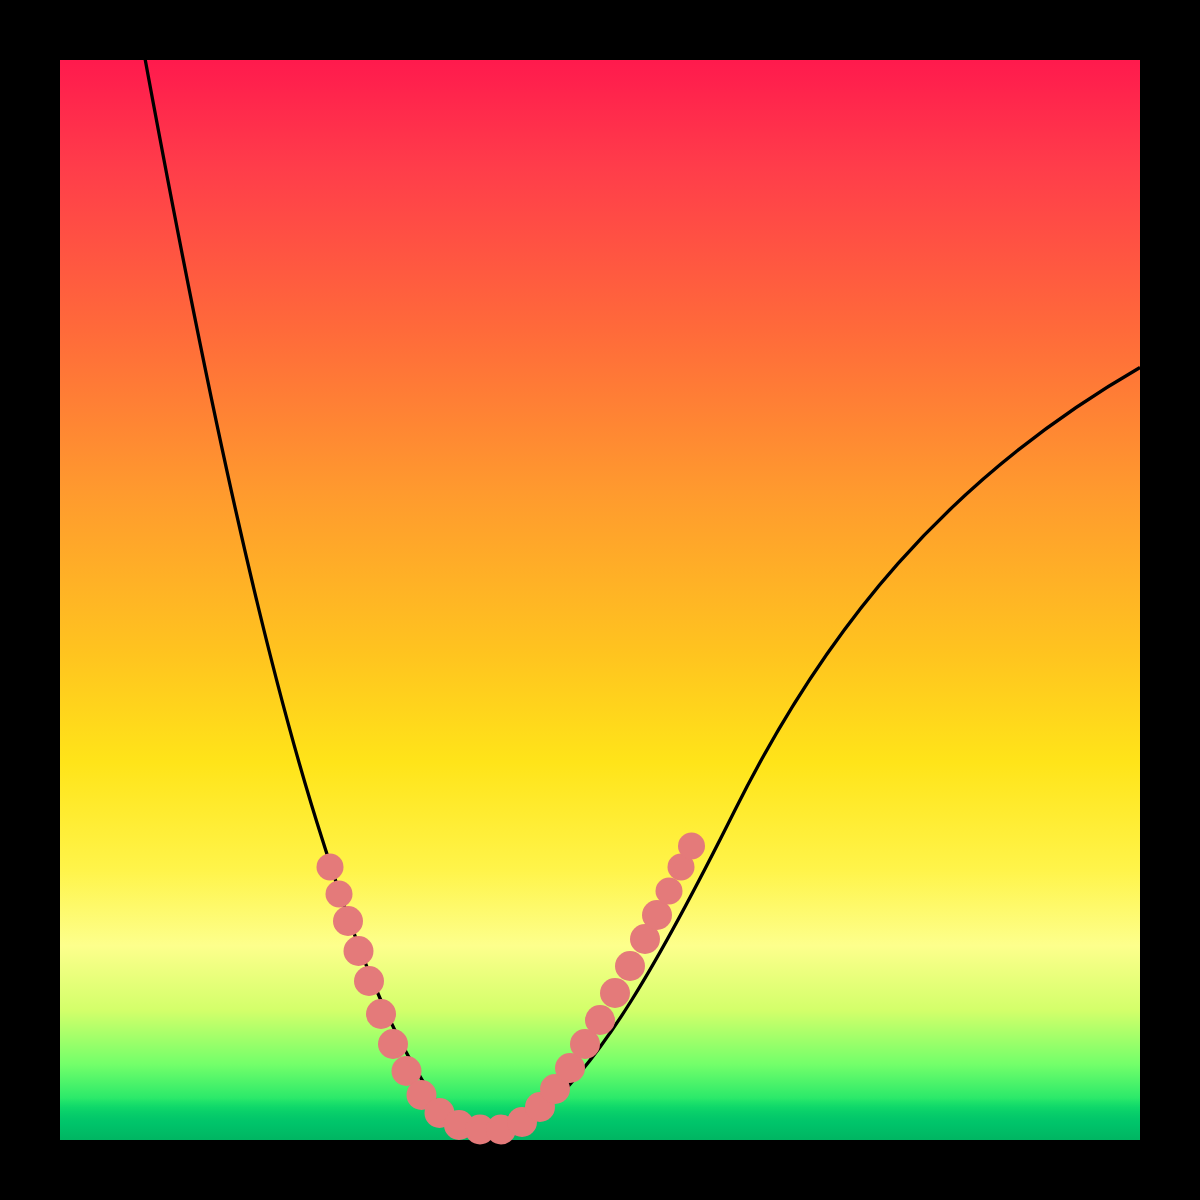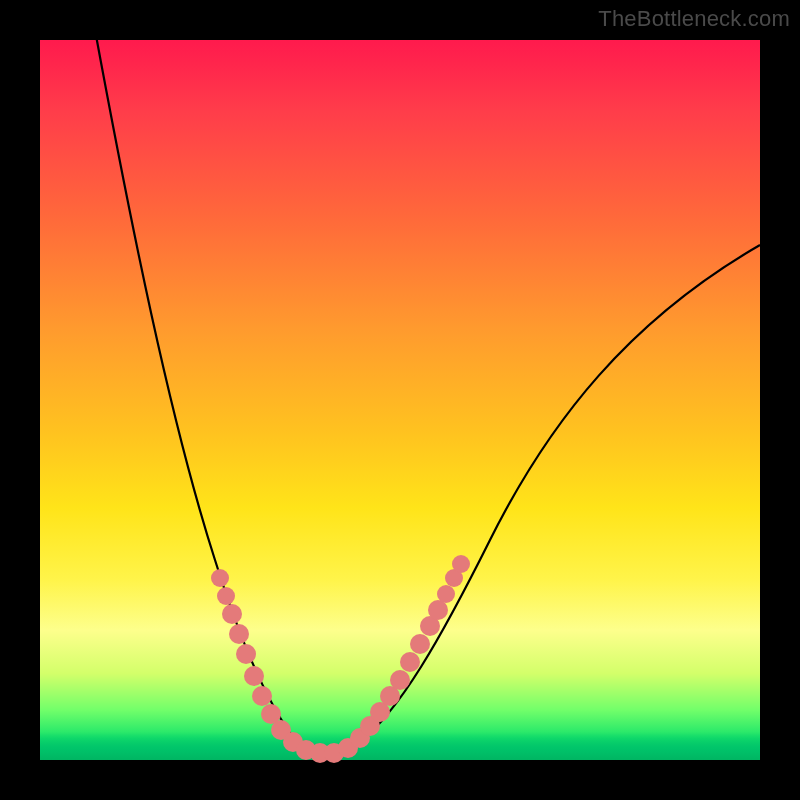--- a/index.html
+++ b/index.html
@@ -62,21 +62,20 @@
     right: 0;
     bottom: 0;
     height: 28px;
     background: linear-gradient(to bottom, rgba(0,200,100,0) 0%, #00c46a 60%, #00b562 100%);
   }
 </style>
 </head>
 <body>
 <div class="frame">
 
-  <div class="watermark">TheBottleneck.com</div>
 
   <div class="plot-area">
     <div class="zero-band"></div>
 
     <svg class="curve" viewBox="0 0 720 720">
 
       <path d="M 55 -10
                C 90 180, 130 380, 175 520
                C 200 600, 225 660, 255 700
                C 270 714, 295 716, 320 702

